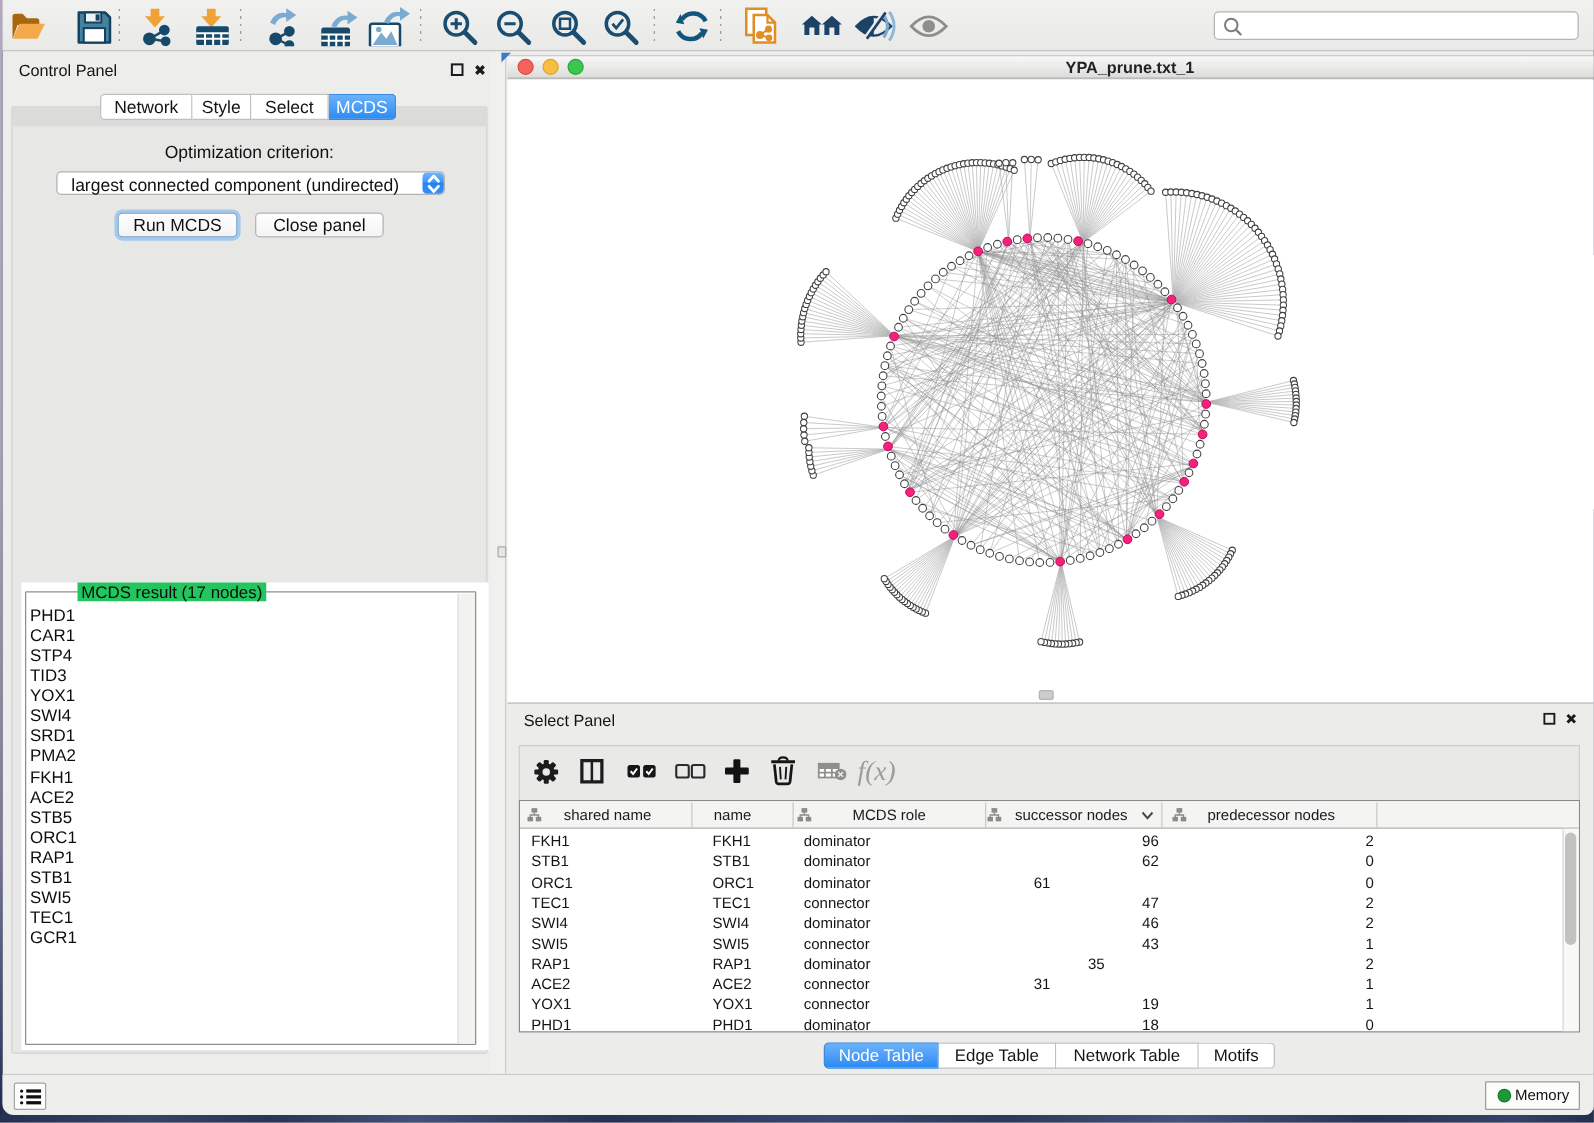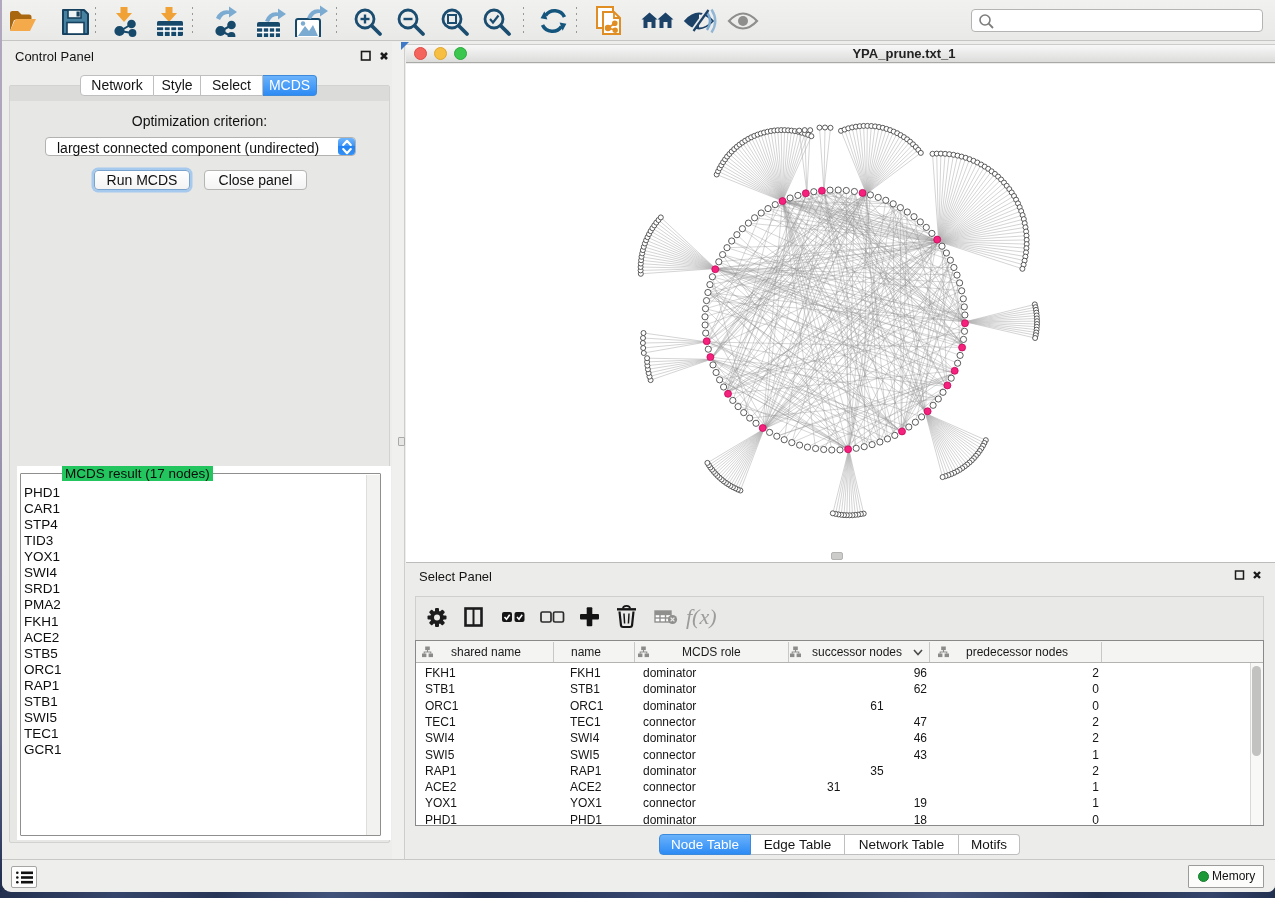--- a/index.html
+++ b/index.html
@@ -689,21 +689,21 @@
 <div class="cell abs" style="left:827px;top:666.0px;width:100px;text-align:right">96</div>
 <div class="cell abs" style="left:999px;top:666.0px;width:100px;text-align:right">2</div>
 <div class="cell abs" style="left:425px;top:682.3px">STB1</div>
 <div class="cell abs" style="left:570px;top:682.3px">STB1</div>
 <div class="cell abs" style="left:643px;top:682.3px">dominator</div>
 <div class="cell abs" style="left:827px;top:682.3px;width:100px;text-align:right">62</div>
 <div class="cell abs" style="left:999px;top:682.3px;width:100px;text-align:right">0</div>
 <div class="cell abs" style="left:425px;top:698.6px">ORC1</div>
 <div class="cell abs" style="left:570px;top:698.6px">ORC1</div>
 <div class="cell abs" style="left:643px;top:698.6px">dominator</div>
-<div class="cell abs" style="left:827px;top:698.6px;width:100px;text-align:center">61</div>
+<div class="cell abs" style="left:827px;top:698.6px;width:100px;text-align:left">61</div>
 <div class="cell abs" style="left:999px;top:698.6px;width:100px;text-align:right">0</div>
 <div class="cell abs" style="left:425px;top:714.9px">TEC1</div>
 <div class="cell abs" style="left:570px;top:714.9px">TEC1</div>
 <div class="cell abs" style="left:643px;top:714.9px">connector</div>
 <div class="cell abs" style="left:827px;top:714.9px;width:100px;text-align:right">47</div>
 <div class="cell abs" style="left:999px;top:714.9px;width:100px;text-align:right">2</div>
 <div class="cell abs" style="left:425px;top:731.2px">SWI4</div>
 <div class="cell abs" style="left:570px;top:731.2px">SWI4</div>
 <div class="cell abs" style="left:643px;top:731.2px">dominator</div>
 <div class="cell abs" style="left:827px;top:731.2px;width:100px;text-align:right">46</div>

